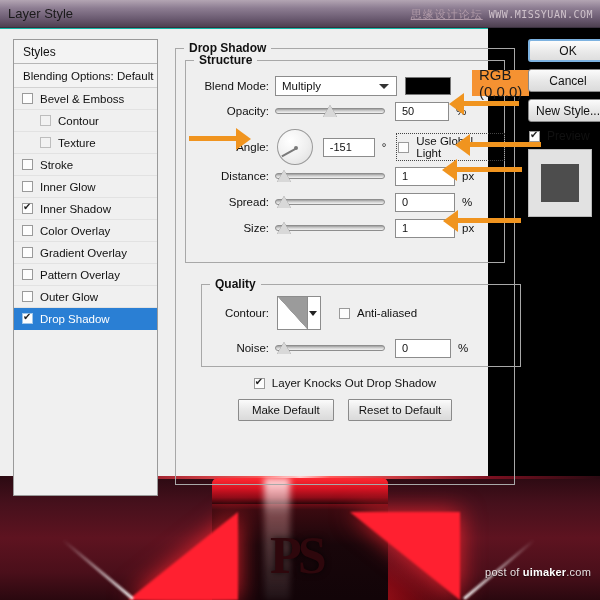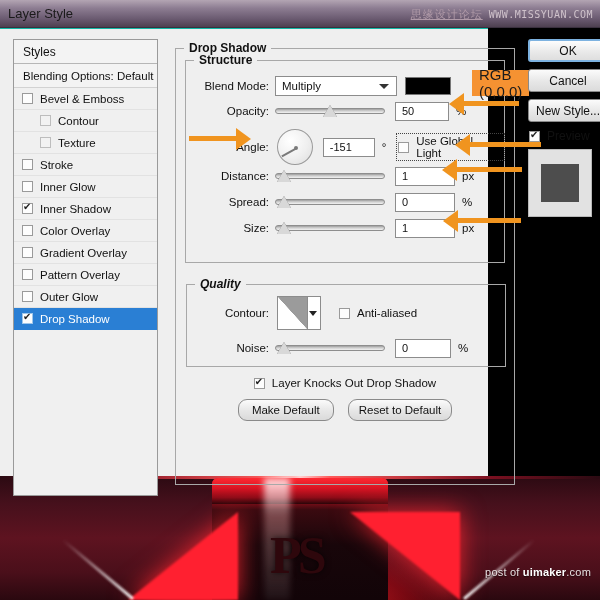--- a/index.html
+++ b/index.html
@@ -156,21 +156,21 @@
   fieldset.grp {
     position: absolute; margin: 0; padding: 0;
     border: 1px solid #a8a8a8; background: transparent;
   }
   fieldset.grp > legend {
     font-size: 12px; font-weight: bold; color: #111;
     padding: 0 5px; margin-left: 8px;
   }
   .grp-drop { left: 0; top: 2px; width: 340px; height: 444px; }
   .grp-struct { left: 10px; top: 14px; width: 320px; height: 210px; }
-  .grp-qual  { left: 11px; top: 238px; width: 320px; height: 90px; font-style: italic; }
+  .grp-qual  { left: 26px; top: 238px; width: 320px; height: 90px; }
 
   .row { position: absolute; display: flex; align-items: center; height: 22px; }
   .lbl { font-size: 11.5px; color: #111; text-align: right; }
 
   .combo {
     height: 20px; background: #fff; border: 1px solid #8c8c8c;
     display: flex; align-items: center; position: relative;
   }
   .combo-val { font-size: 11.5px; color: #111; padding-left: 6px; }
   .combo-arrow {
@@ -245,21 +245,21 @@
     display: flex; align-items: center; justify-content: center;
     font-size: 11.5px; color: #111;
   }
   .btn-row {
     position: absolute; left: 0; top: 360px; width: 340px;
     display: flex; justify-content: center; gap: 14px;
   }
   .btn {
     height: 22px; min-width: 96px; padding: 0 10px;
     background: linear-gradient(180deg, #fbfbfb 0%, #e6e6e6 55%, #dadada 100%);
-    border: 1px solid #8a8a8a; border-radius: 9px;
+    border: 1px solid #8a8a8a; border-radius: 1px;
     font-size: 11.5px; color: #111;
     display: flex; align-items: center; justify-content: center;
   }
 
   
   .right-col { position: absolute; left: 528px; top: 10px; width: 86px; }
   .btn-big {
     width: 80px; height: 23px; margin-bottom: 7px;
     background: linear-gradient(180deg, #fbfbfb 0%, #e7e7e7 55%, #dbdbdb 100%);
     border: 1px solid #8a8a8a; border-radius: 3px;

